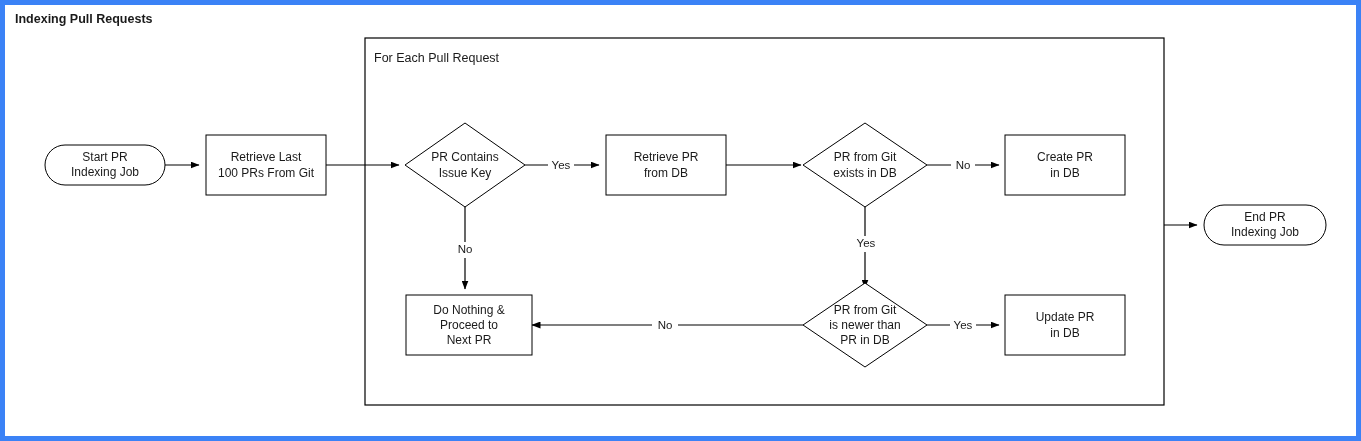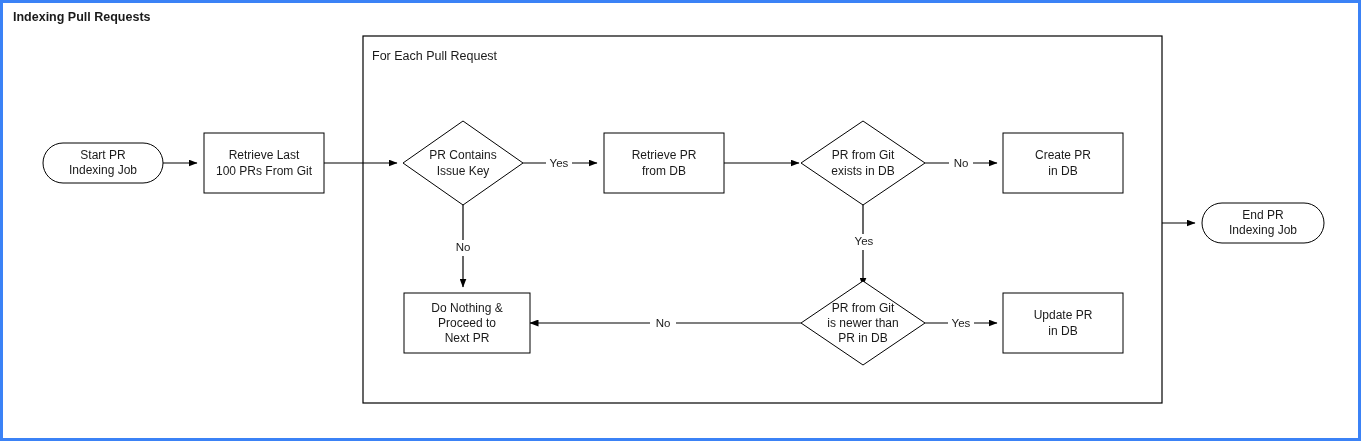--- a/index.html
+++ b/index.html
@@ -9,21 +9,21 @@
   }
   body {
     font-family: "Liberation Sans", sans-serif;
   }
   #canvas {
     position: relative;
     width: 1361px;
     height: 441px;
     background: #ffffff;
     box-sizing: border-box;
-    border: 3px solid #3b82f6;
+    border: 5px solid #3b82f6;
     overflow: hidden;
   }
   #diagram-svg {
     position: absolute;
     left: 0;
     top: 0;
     width: 1361px;
     height: 441px;
   }
   .node-shape {

